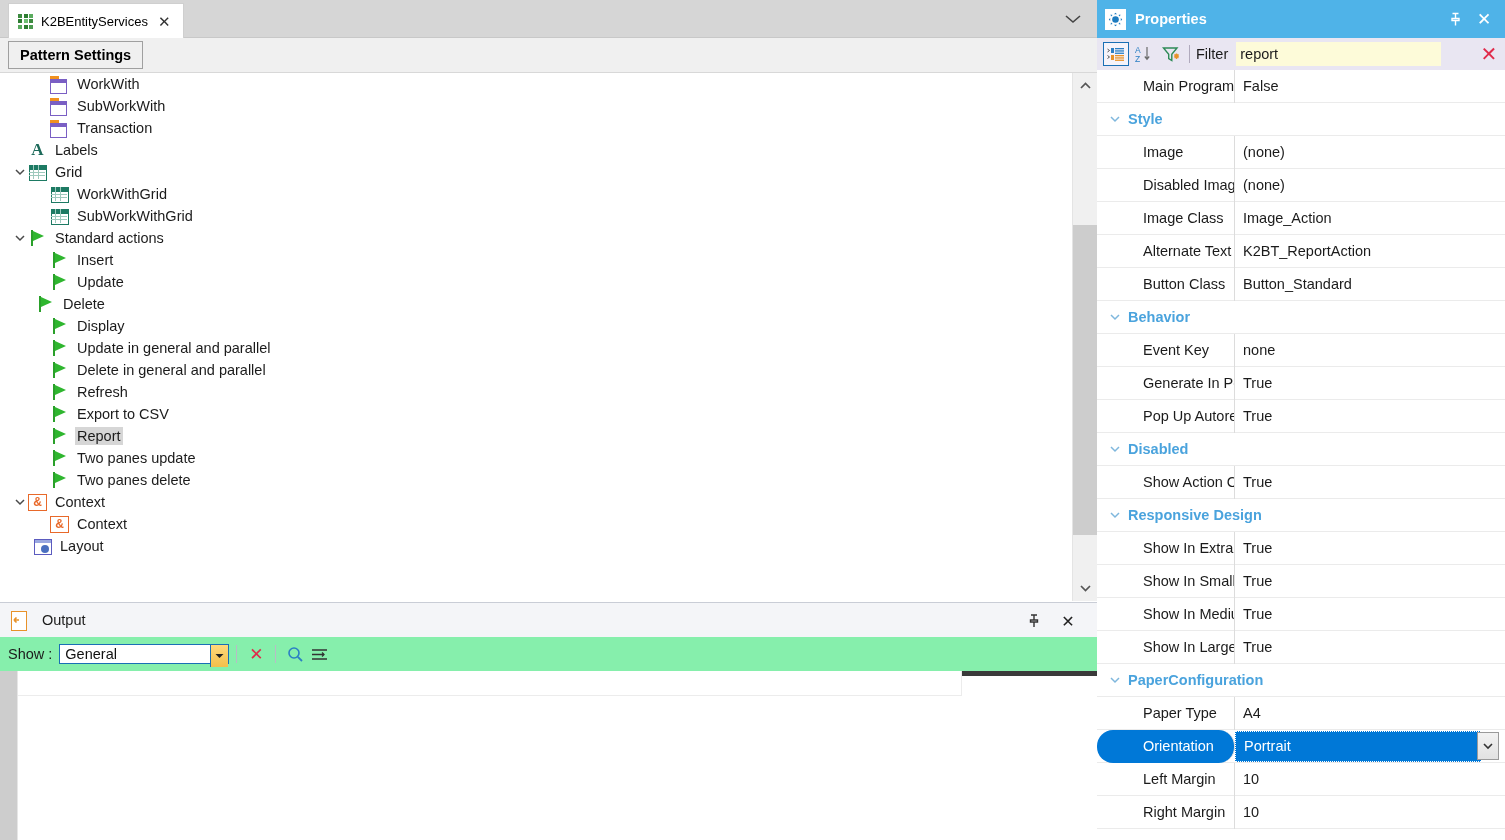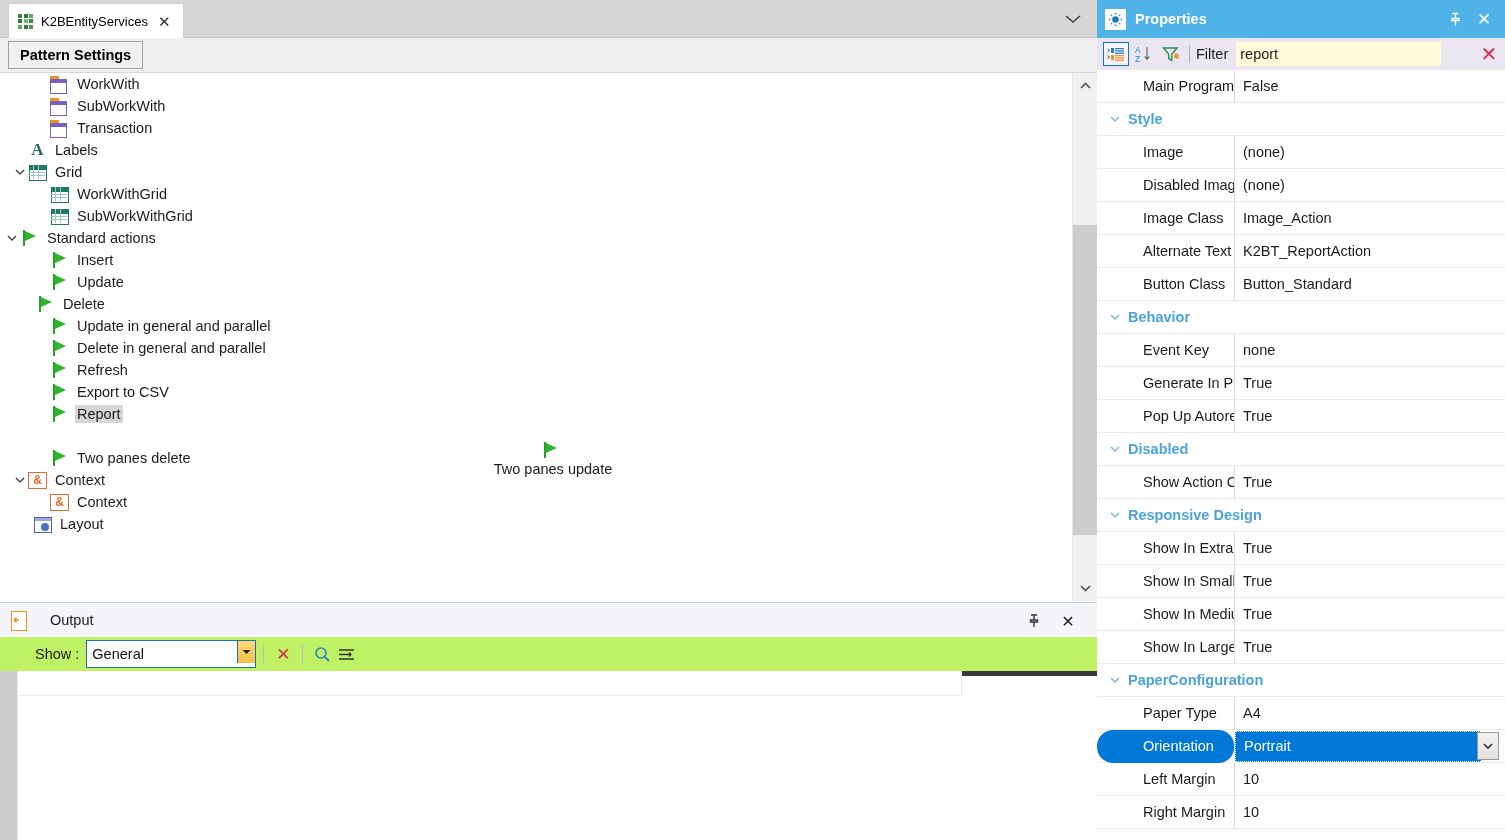--- a/index.html
+++ b/index.html
@@ -228,46 +228,46 @@
   #output-doc-icon {
     position: relative; margin-left: 10px;
     width: 18px; height: 18px;
   }
   #output-doc-icon::before {
     content:""; position:absolute; left:1px; top:0;
     width:14px; height:18px;
     border:1.6px solid #e8922a; background:#fff;
   }
   #output-title {
-    margin-left: 22px; font-size: 14.5px; color: #1b1b1b;
+    margin-left: 14px; font-size: 14.5px; color: #1b1b1b;
   }
   #output-pin {
     position: absolute; right: 52px; top: 8px;
     width: 22px; height: 20px;
     display:flex; align-items:center; justify-content:center;
     cursor:pointer;
   }
   #output-close {
     position: absolute; right: 18px; top: 8px;
     width: 22px; height: 20px;
     display:flex; align-items:center; justify-content:center;
     cursor:pointer; font-size: 16px; color:#222;
   }
   #output-toolbar {
     position: absolute; left: 0; top: 34px;
     width: 1097px; height: 34px;
-    background: #bef264;
-    display: flex; align-items: center; padding-left: 27px;
+    background: #86efac;
+    display: flex; align-items: center;
   }
   #show-label {
     margin-left: 8px; font-size: 14.5px; color: #1b1b1b;
   }
   #show-combo {
     margin-left: 7px;
-    width: 170px; height: 28px;
+    width: 170px; height: 20px;
     border: 1px solid #1a6fb5;
     background: #fff;
     display: flex; align-items: center;
     position: relative;
     cursor: pointer;
   }
   #show-combo-value {
     font-size: 14.5px; color: #111; padding-left: 5px;
   }
   #show-combo-arrow {
@@ -552,21 +552,21 @@
             <div class="tnode" style="padding-left: 34px;">
               <span class="tw-expander"></span>
               <span class="tnode-icon ic-grid"></span>
               <span class="tnode-label">WorkWithGrid</span>
             </div>
             <div class="tnode" style="padding-left: 34px;">
               <span class="tw-expander"></span>
               <span class="tnode-icon ic-grid"></span>
               <span class="tnode-label">SubWorkWithGrid</span>
             </div>
-            <div class="tnode" style="padding-left: 4px;">
+            <div class="tnode" style="padding-left: 12px;">
               <span class="tw-expander">
                 <svg class="chev-down-sm" width="12" height="8" viewBox="0 0 12 8">
                   <path d="M2 2 L6 6 L10 2" stroke="#4a4a4a" stroke-width="1.5" fill="none"></path>
                 </svg>
               </span>
               <span class="tnode-icon ic-flag"></span>
               <span class="tnode-label">Standard actions</span>
             </div>
             <div class="tnode" style="padding-left: 34px;">
               <span class="tw-expander"></span>
@@ -579,20 +579,25 @@
               <span class="tnode-label">Update</span>
             </div>
             <div class="tnode" style="padding-left: 20px;">
               <span class="tw-expander"></span>
               <span class="tnode-icon ic-flag"></span>
               <span class="tnode-label">Delete</span>
             </div>
             <div class="tnode" style="padding-left: 34px;">
               <span class="tw-expander"></span>
               <span class="tnode-icon ic-flag"></span>
+              <span class="tnode-label">Display</span>
+            </div>
+            <div class="tnode" style="padding-left: 34px;">
+              <span class="tw-expander"></span>
+              <span class="tnode-icon ic-flag"></span>
               <span class="tnode-label">Update in general and parallel</span>
             </div>
             <div class="tnode" style="padding-left: 34px;">
               <span class="tw-expander"></span>
               <span class="tnode-icon ic-flag"></span>
               <span class="tnode-label">Delete in general and parallel</span>
             </div>
             <div class="tnode" style="padding-left: 34px;">
               <span class="tw-expander"></span>
               <span class="tnode-icon ic-flag"></span>
@@ -601,21 +606,21 @@
             <div class="tnode" style="padding-left: 34px;">
               <span class="tw-expander"></span>
               <span class="tnode-icon ic-flag"></span>
               <span class="tnode-label">Export to CSV</span>
             </div>
             <div class="tnode" style="padding-left: 34px;">
               <span class="tw-expander"></span>
               <span class="tnode-icon ic-flag"></span>
               <span class="tnode-label selected">Report</span>
             </div>
-            <div class="tnode" style="padding-left: 34px; flex-direction: column;">
+            <div class="tnode" style="padding-left: 34px;">
               <span class="tw-expander"></span>
               <span class="tnode-icon ic-flag"></span>
               <span class="tnode-label">Two panes update</span>
             </div>
             <div class="tnode" style="padding-left: 34px;">
               <span class="tw-expander"></span>
               <span class="tnode-icon ic-flag"></span>
               <span class="tnode-label">Two panes delete</span>
             </div>
             <div class="tnode" style="padding-left: 12px;">

